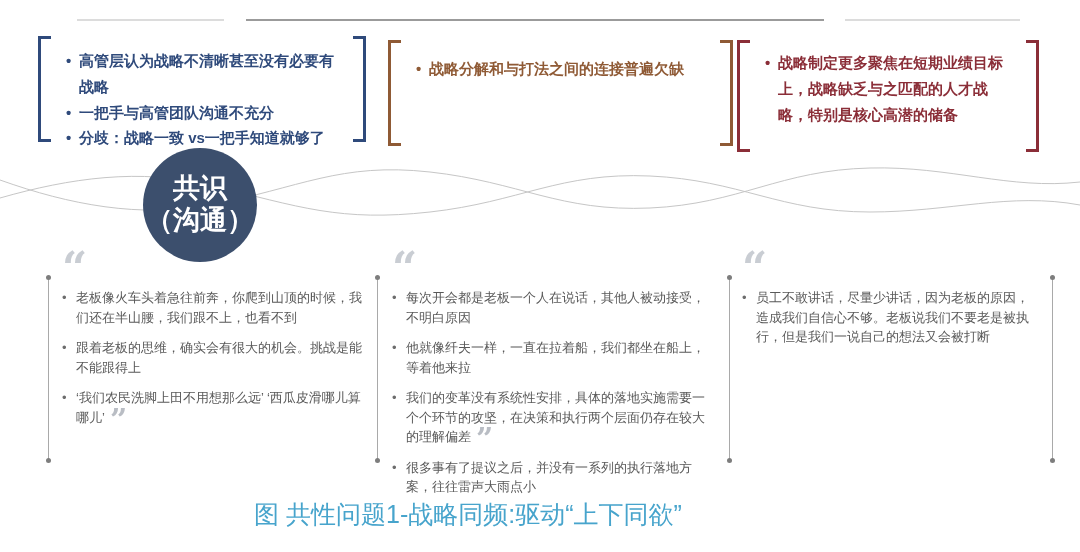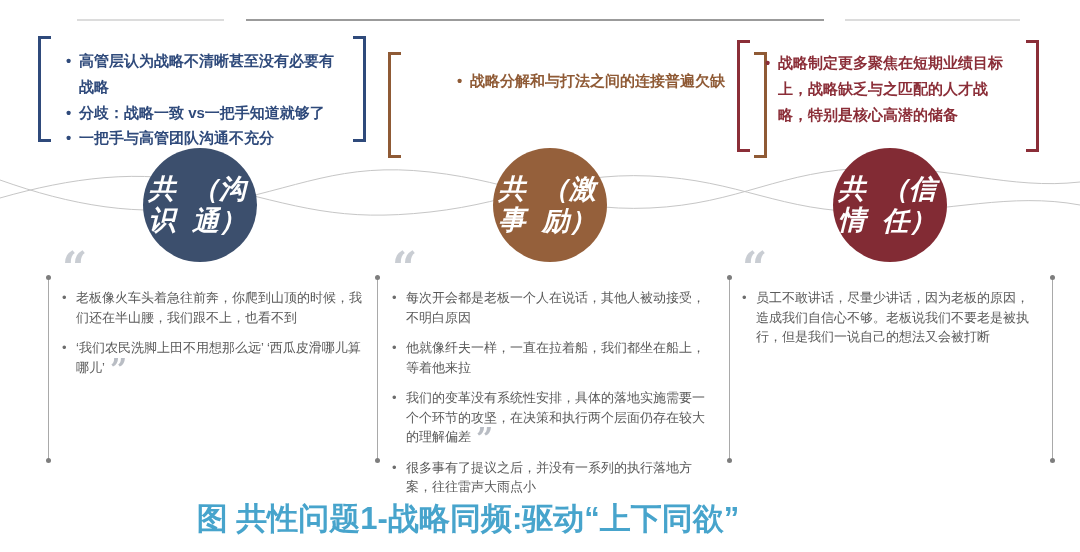--- a/index.html
+++ b/index.html
@@ -21,34 +21,34 @@
   .bracket.l{left:0;border-left:3px solid;border-top:3px solid;border-bottom:3px solid;}
   .bracket.r{right:0;border-right:3px solid;border-top:3px solid;border-bottom:3px solid;}
   .issue-list{margin:0;padding:0 24px 0 28px;list-style:none;font-weight:bold;font-size:15px;line-height:1.72;}
   .issue-list li{position:relative;padding-left:13px;}
   .issue-list li::before{content:"•";position:absolute;left:0;}
   .c-blue{color:#2F4A7B;}
   .c-brown{color:#8F5A35;}
   .c-red{color:#8B2E38;}
   #issue-box-1{left:38px;top:36px;width:328px;height:106px;}
   #issue-box-1 .issue-list{padding-top:12px;}
-  #issue-box-2{left:388px;top:52px;width:379px;height:106px;padding-left:41px;}
+  #issue-box-2{left:388px;top:40px;width:345px;height:106px;}
   #issue-box-2 .issue-list{padding-top:16px;}
   #issue-box-3{left:737px;top:40px;width:302px;height:112px;}
   #issue-box-3 .issue-list{padding-top:10px;}
 
   
   #waves{position:absolute;left:0;top:150px;width:1080px;height:115px;z-index:1;}
   #waves path{fill:none;stroke:#c6c6c6;stroke-width:1;}
 
   
   .circle{
     position:absolute;top:148px;width:114px;height:114px;border-radius:50%;
-    display:flex;flex-direction:row;align-items:center;justify-content:center;
-    color:#ffffff;font-weight:bold;z-index:2;text-align:center;font-style:italic;
+    display:flex;flex-direction:column;align-items:center;justify-content:center;
+    color:#ffffff;font-weight:bold;z-index:2;text-align:center;
   }
   .circle .t1{font-size:27px;line-height:1.15;}
   .circle .t2{font-size:27px;line-height:1.2;}
   #circle-1{left:143px;background:#3C4F6D;}
   #circle-2{left:493px;background:#95603B;}
   #circle-3{left:833px;background:#822B34;}
 
   
   .vline{position:absolute;top:278px;height:182px;width:1px;background:#a9a9a9;}
   .vline::before,.vline::after{
@@ -74,39 +74,39 @@
   .quote-list li{position:relative;padding-left:14px;margin-bottom:11px;}
   .quote-list li::before{content:"•";position:absolute;left:0;color:#6d6d6d;}
   .qclose{
     font-family:"DejaVu Serif","Liberation Serif",serif;font-weight:bold;
     font-size:30px;color:#b9bdc4;line-height:0;vertical-align:-8px;padding-left:5px;
   }
 
   
   #caption{
     position:absolute;left:0;top:498px;width:936px;text-align:center;
-    color:#47A4CC;font-weight:bold;font-size:31px;
+    color:#47A4CC;font-weight:normal;font-size:25px;
   }
 </style>
 </head>
 <body>
 
 <div id="stage">
 
   <div class="rule light" id="rule-1"></div>
   <div class="rule dark" id="rule-2"></div>
   <div class="rule light" id="rule-3"></div>
 
   <div class="issue-box c-blue" id="issue-box-1">
     <span class="bracket l"></span>
     <span class="bracket r"></span>
     <ul class="issue-list">
       <li>高管层认为战略不清晰甚至没有必要有战略</li>
+      <li>一把手与高管团队沟通不充分</li>
       <li>分歧：战略一致 vs一把手知道就够了</li>
-      <li>一把手与高管团队沟通不充分</li>
     </ul>
   </div>
 
   <div class="issue-box c-brown" id="issue-box-2">
     <span class="bracket l"></span>
     <span class="bracket r"></span>
     <ul class="issue-list">
       <li>战略分解和与打法之间的连接普遍欠缺</li>
     </ul>
   </div>
@@ -121,38 +121,31 @@
 
   <svg id="waves" viewBox="0 0 1080 115">
     <path d="M0,30 C70,55 140,68 210,55 C300,38 340,12 430,22 C520,32 560,62 650,58 C740,54 780,20 870,18 C950,16 1010,40 1080,32"></path>
     <path d="M0,48 C70,28 140,18 210,35 C300,57 340,72 430,62 C520,52 560,22 650,26 C740,30 780,62 870,62 C950,62 1010,42 1080,55"></path>
   </svg>
 
   <div class="circle" id="circle-1">
     <span class="t1">共识</span>
     <span class="t2">（沟通）</span>
   </div>
-  <div class="circle" id="circle-2">
-    <span class="t1">共事</span>
-    <span class="t2">（激励）</span>
-  </div>
-  <div class="circle" id="circle-3">
-    <span class="t1">共情</span>
-    <span class="t2">（信任）</span>
-  </div>
 
   <div class="vline" id="vline-1"></div>
   <div class="vline" id="vline-2"></div>
   <div class="vline" id="vline-3"></div>
   <div class="vline" id="vline-4"></div>
 
   <div class="quote-col" id="quote-col-1">
     <span class="qopen">“</span>
     <ul class="quote-list">
       <li><span>老板像火车头着急往前奔，你爬到山顶的时候，我们还在半山腰，我们跟不上，也看不到</span></li>
+      <li><span>跟着老板的思维，确实会有很大的机会。挑战是能不能跟得上</span></li>
       <li><span>‘我们农民洗脚上田不用想那么远’ ‘西瓜皮滑哪儿算哪儿’</span><span class="qclose">”</span></li>
     </ul>
   </div>
 
   <div class="quote-col" id="quote-col-2">
     <span class="qopen">“</span>
     <ul class="quote-list">
       <li><span>每次开会都是老板一个人在说话，其他人被动接受，不明白原因</span></li>
       <li><span>他就像纤夫一样，一直在拉着船，我们都坐在船上，等着他来拉</span></li>
       <li><span>我们的变革没有系统性安排，具体的落地实施需要一个个环节的攻坚，在决策和执行两个层面仍存在较大的理解偏差</span><span class="qclose">”</span></li>

